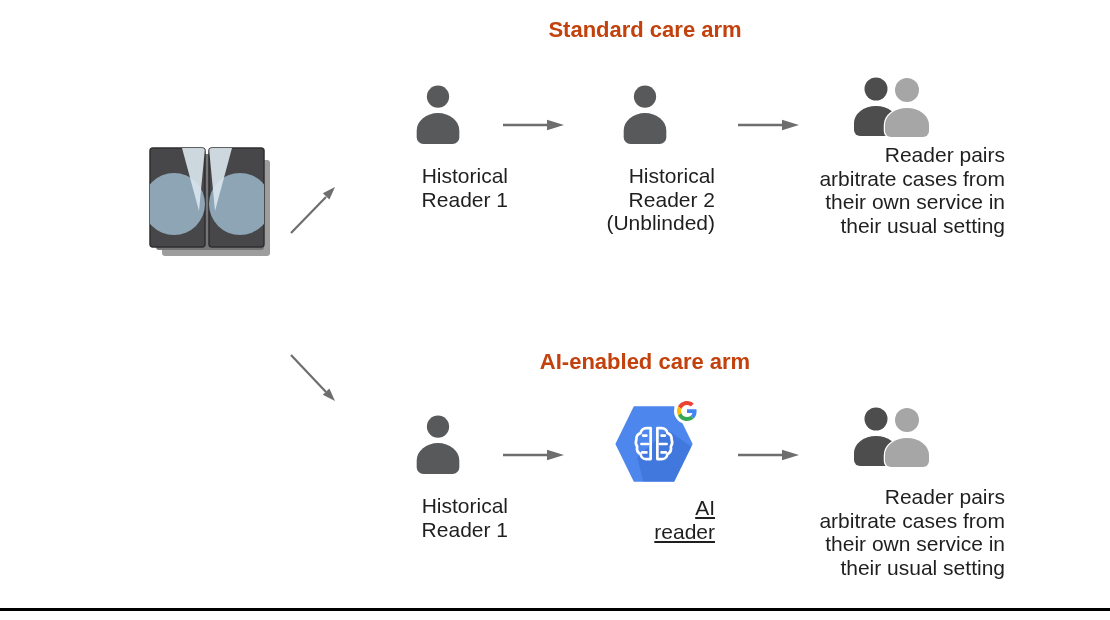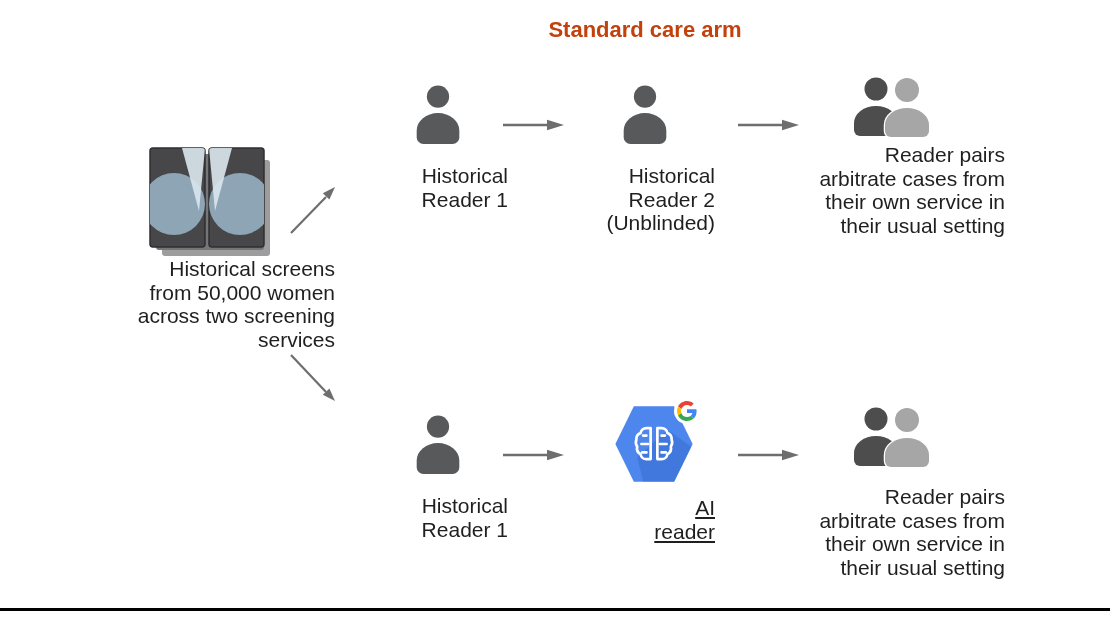--- a/index.html
+++ b/index.html
@@ -45,24 +45,20 @@
       <polygon points="34,1 57,1 51,64" fill="#dce7ee" opacity="0.9"></polygon>
     </g>
     <rect x="61" y="1" width="55" height="99" rx="3" fill="#47474a" stroke="#2f2f31" stroke-width="1.5"></rect>
     <g clip-path="url(#rf)">
       <circle cx="92" cy="57" r="31" fill="#8ea5b6"></circle>
       <ellipse cx="114" cy="62" rx="7" ry="10" fill="#8ea5b6"></ellipse>
       <polygon points="84,1 61,1 67,64" fill="#dce7ee" opacity="0.9"></polygon>
     </g>
   </svg>
 
-  <div class="label" style="left:85px;top:257px;width:250px;">Historical screens
-from 50,000 women
-across two screening
-services</div>
 
   <svg class="abs" style="left:283px;top:178px;" width="62" height="62" viewBox="0 0 62 62">
     <line x1="8" y1="55" x2="43" y2="19" stroke="#6e6e6e" stroke-width="2.2"></line>
     <polygon points="52,9 46.4,21.5 39.8,15.3" fill="#6e6e6e"></polygon>
   </svg>
   <svg class="abs" style="left:283px;top:348px;" width="62" height="62" viewBox="0 0 62 62">
     <line x1="8" y1="7" x2="43" y2="44" stroke="#6e6e6e" stroke-width="2.2"></line>
     <polygon points="52,53 39.8,46.7 46.4,40.5" fill="#6e6e6e"></polygon>
   </svg>
 
@@ -101,20 +97,21 @@
     <g fill="#a6a6a6" stroke="#ffffff" stroke-width="2.5" paint-order="stroke">
       <circle cx="56" cy="14" r="12"></circle>
       <path d="M34 49 a22 17 0 0 1 44 0 v6 a6 6 0 0 1 -6 6 H40 a6 6 0 0 1 -6 -6 z"></path>
     </g>
   </svg>
   <div class="label" style="left:785px;top:143px;width:220px;">Reader pairs
 arbitrate cases from
 their own service in
 their usual setting</div>
 
+  <div class="arm-title" style="left:495px;top:349px;width:300px;">AI-enabled care arm</div>
 
   <svg class="abs" style="left:407px;top:413px;" width="62" height="64" viewBox="0 0 64 64">
     <circle cx="32" cy="13" r="11.5" fill="#58595b"></circle>
     <path d="M10 48 a22 18 0 0 1 44 0 v7 a7 7 0 0 1 -7 7 H17 a7 7 0 0 1 -7 -7 z" fill="#58595b"></path>
   </svg>
   <div class="label" style="left:368px;top:494px;width:140px;">Historical
 Reader 1</div>
 
   <svg class="abs" style="left:502px;top:447px;" width="64" height="16" viewBox="0 0 64 16">
     <line x1="1" y1="8" x2="47" y2="8" stroke="#6e6e6e" stroke-width="2.3"></line>

